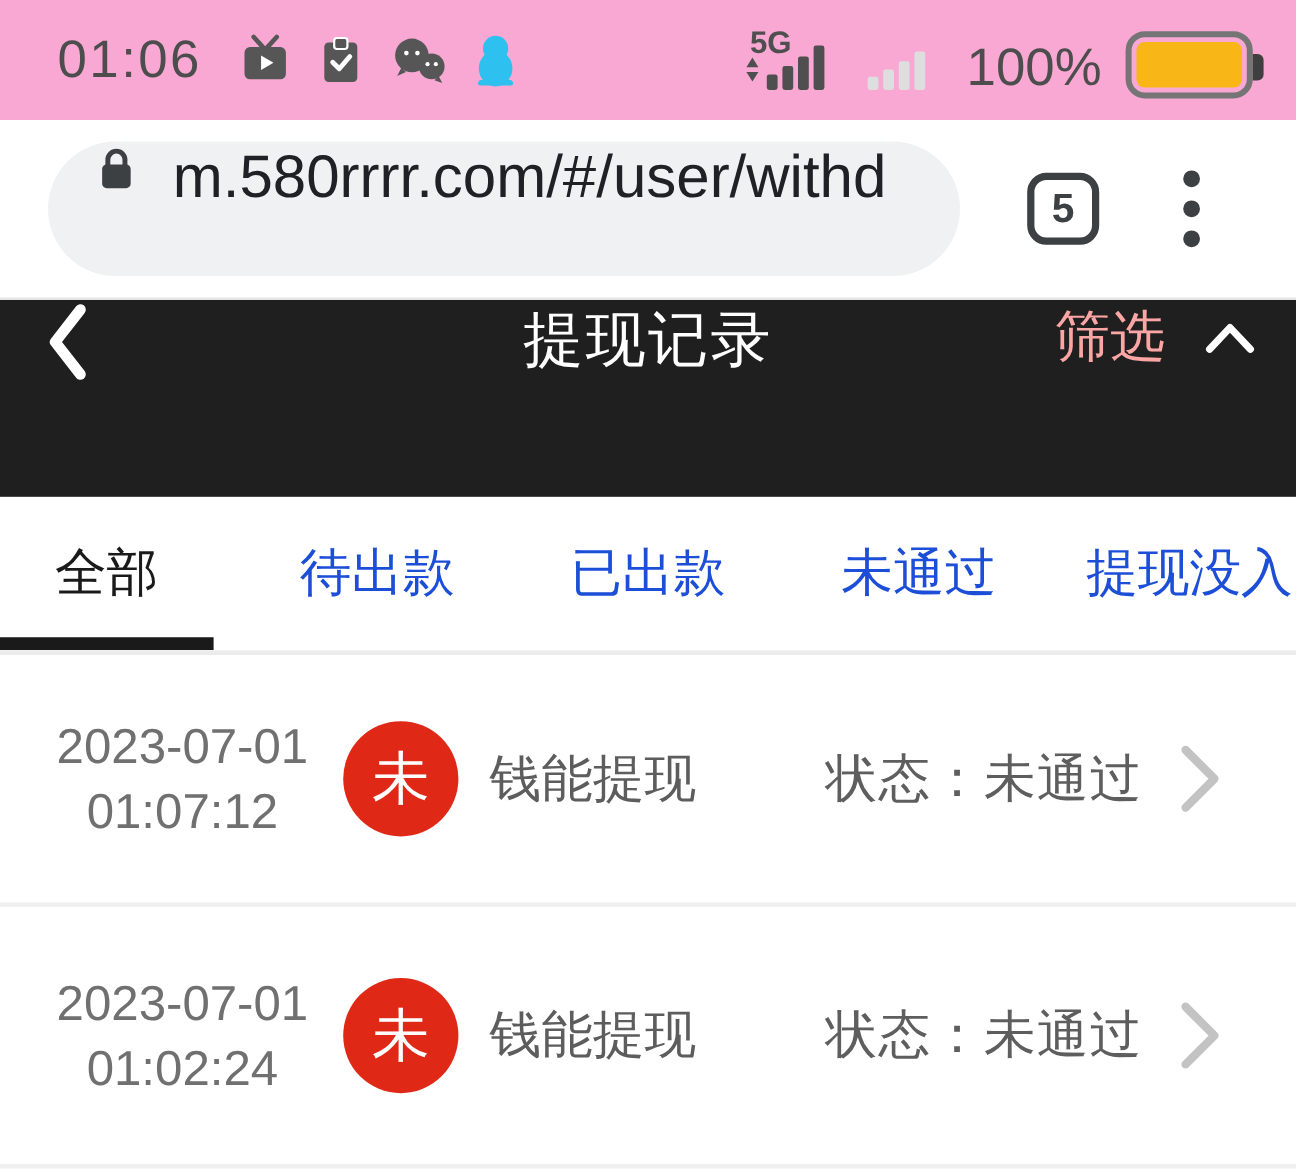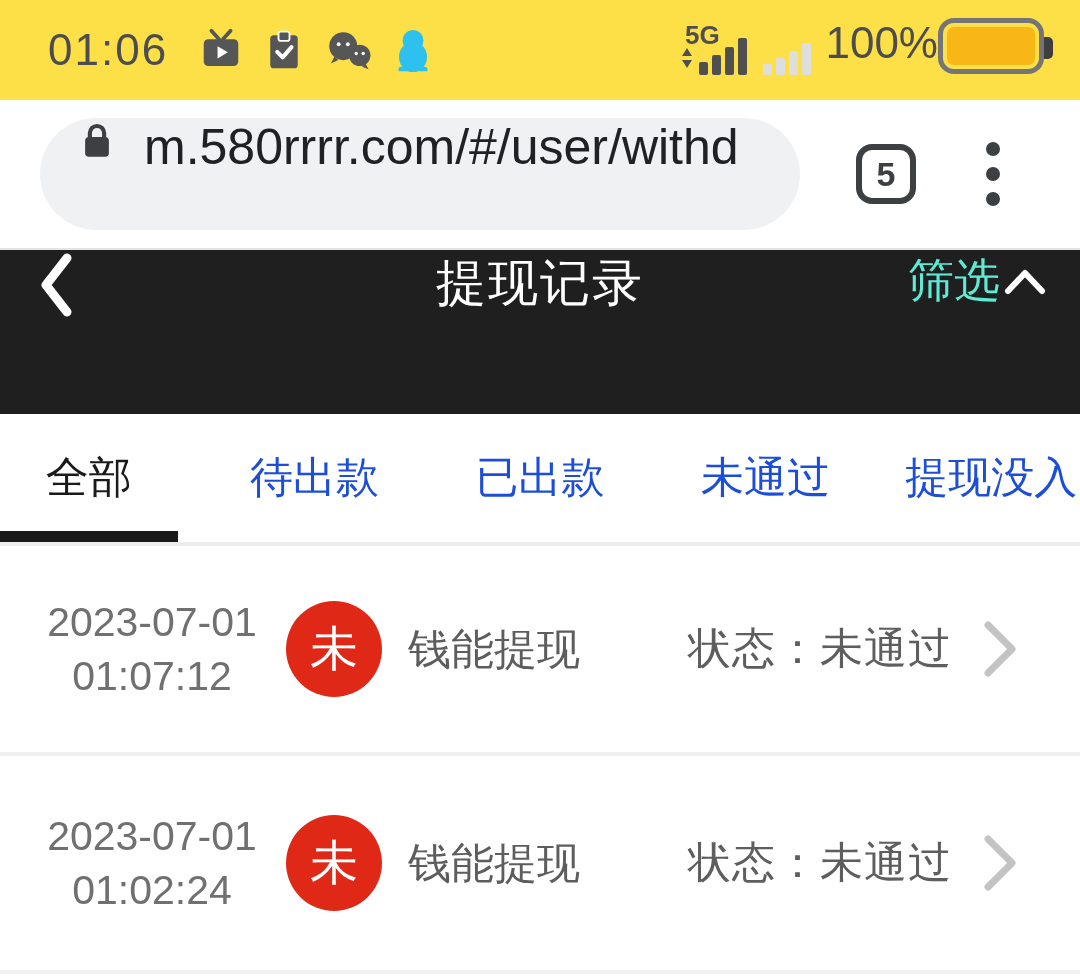--- a/index.html
+++ b/index.html
@@ -1,40 +1,40 @@
 <!DOCTYPE html>
 <html><head>
 <meta charset="utf-8">
 <style>
   * { margin:0; padding:0; box-sizing:border-box; }
   html,body { width:1080px; height:978px; background:#fff; overflow:hidden;
     font-family:"Liberation Sans","DejaVu Sans",sans-serif; }
 
   
-  .status-bar { height:100px; display:flex; align-items:center; padding:0 36px 0 48px; background:#fde047; }
+  .status-bar { height:100px; display:flex; align-items:center; padding:0 36px 0 48px; background:#f9a8d4; }
   .sb-time { font-size:44px; color:#4d4d4d; letter-spacing:2px; }
   .sb-icons { display:flex; align-items:center; gap:18px; margin-left:30px; }
-  .sb-right { margin-left:auto; display:flex; align-items:flex-start; }
+  .sb-right { margin-left:auto; display:flex; align-items:flex-end; gap:20px; }
   .sb-pct { font-size:44px; color:#4d4d4d; }
   .battery { position:relative; width:106px; height:56px; border:5px solid #757575; border-radius:16px; padding:4px; }
   .battery-fill { width:100%; height:100%; background:#f8b716; border-radius:7px; }
   .battery-nub { position:absolute; right:-14px; top:14px; width:9px; height:22px; background:#3f3f3f; border-radius:0 5px 5px 0; }
 
   
   .addr-row { height:150px; background:#fff; display:flex; align-items:center; padding:0 40px; border-bottom:2px solid #e4e4e4; }
   .url-pill { width:760px; height:112px; background:#f0f1f2; border-radius:56px; display:flex; padding:0 38px; overflow:hidden; }
   .url-text { font-size:50px; color:#202124; white-space:nowrap; overflow:hidden; margin-left:28px; }
   .tab-count { margin-left:56px; width:60px; height:60px; border:6px solid #3c4043; border-radius:16px; display:flex; align-items:center; justify-content:center; font-size:34px; font-weight:bold; color:#3c4043; flex:none; }
   .menu-dots { margin-left:70px; display:flex; flex-direction:column; gap:11px; }
   .menu-dots span { width:14px; height:14px; border-radius:50%; background:#3c4043; }
 
   
   .page-header { height:164px; background:#1f1f1f; display:flex; align-items:flex-start; padding:0 34px; position:relative; }
   .page-title { position:absolute; left:0; right:0; text-align:center; color:#fff; font-size:50px; font-weight:500; letter-spacing:2px; }
-  .filter-btn { margin-left:auto; display:flex; align-items:center; gap:4px; color:#5eead4; font-size:46px; position:relative; z-index:1; }
+  .filter-btn { margin-left:auto; display:flex; align-items:center; gap:33px; color:#fca5a5; font-size:46px; position:relative; z-index:1; }
 
   
   .tabs { height:132px; display:flex; border-bottom:4px solid #ececec; background:#fff;gap:48px; }
   .tab { flex:1; display:flex; align-items:center; justify-content:center; font-size:43px; color:#1d4ed8; }
   .tab.active { box-shadow: inset 0 -11px 0 #1a1a1a; color:#1a1a1a; }
 
   
   .record { height:206px; background:#fff; display:flex; align-items:center; }
   .record.r2 { height:214px; }
   .divider { height:4px; background:#f0f0f0; }

